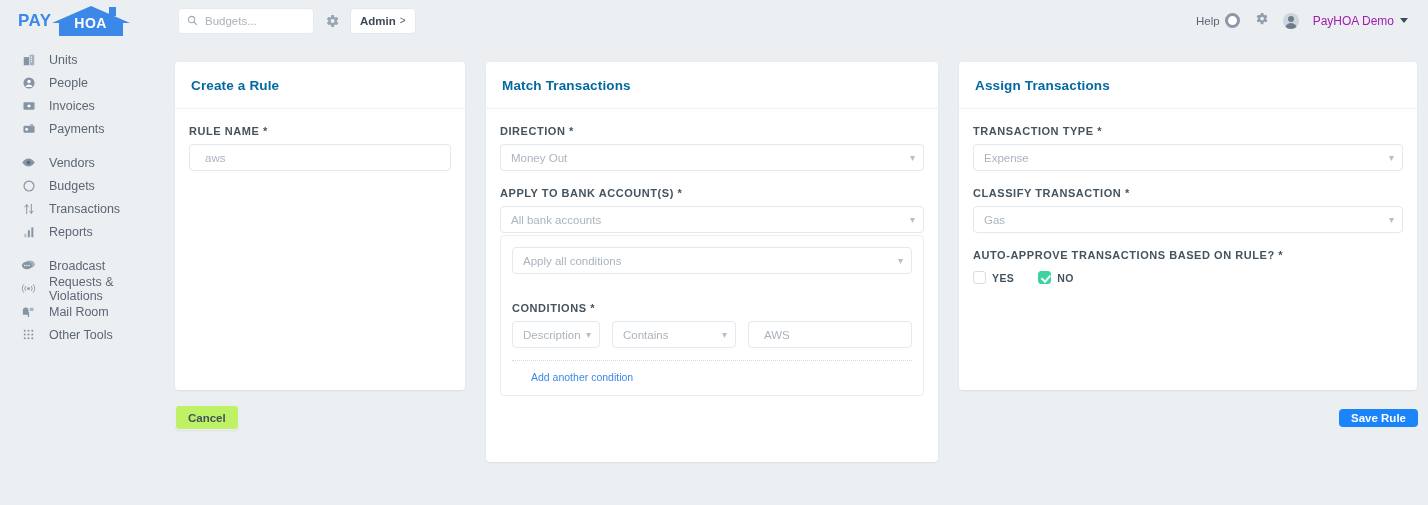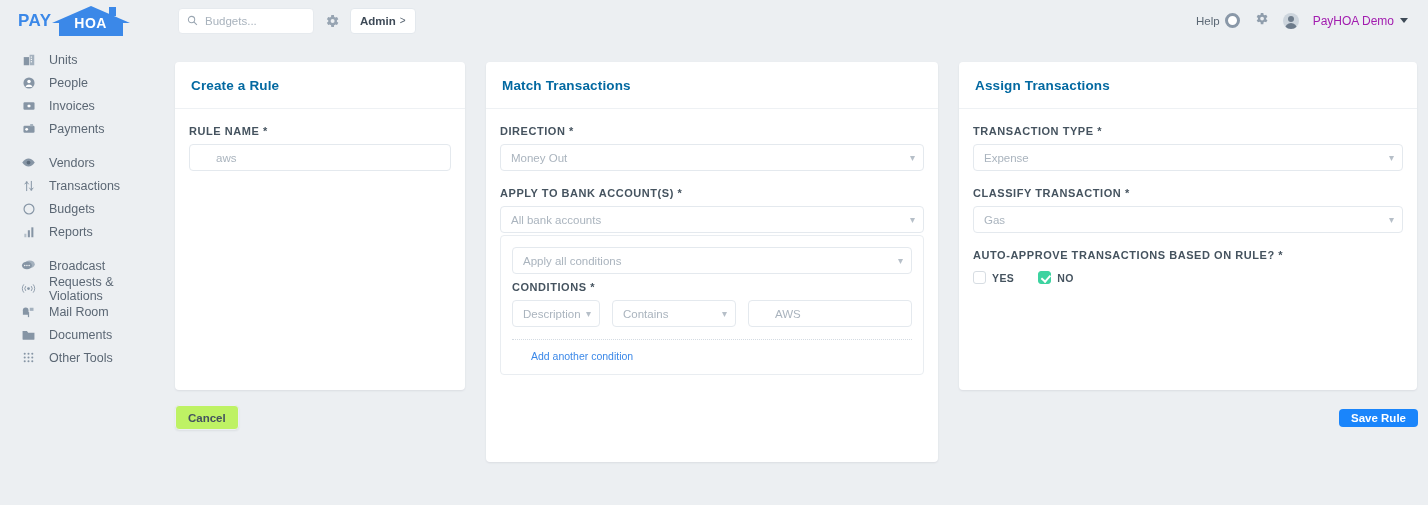--- a/index.html
+++ b/index.html
@@ -110,21 +110,21 @@
   .card1 { width: 290px; height: 328px; }
   .card2 { width: 452px; height: 400px; }
   .card3 { width: 458px; height: 328px; }
 
   .fld-label {
     font-size: 11px; font-weight: bold; color: #45535f;
     letter-spacing: .55px; margin-bottom: 7px; text-transform: uppercase;
   }
   .inp {
     height: 27px; border: 1px solid #e4e9ee; border-radius: 4px;
-    display: flex; align-items: center; padding: 0 26px;
+    display: flex; align-items: center; padding: 0 15px;
     font-size: 11.5px; color: #aab4be; background: #fff; cursor: text;
   }
   .sel {
     height: 27px; border: 1px solid #e4e9ee; border-radius: 4px;
     display: flex; align-items: center; padding: 0 8px 0 10px;
     font-size: 11.5px; color: #aab4be; background: #fff; cursor: pointer;
   }
   .sel .cv { margin-left: auto; color: #b6bfc8; font-size: 10px; }
   .mb16 { margin-bottom: 16px; }
 
@@ -272,33 +272,33 @@
       <svg width="15" height="15" viewBox="0 0 24 24">
           <path d="M2 12c3-4.5 6.5-6.5 10-6.5S19 7.5 22 12c-3 4.5-6.5 6.5-10 6.5S5 16.5 2 12z" fill="#8695a5"></path>
           <circle cx="12" cy="12" r="3" fill="#5c6b7b"></circle>
         </svg>
     </span>
     <span>Vendors</span>
   </div>
   <div class="nav-item">
     <span class="ico">
       <svg width="14" height="14" viewBox="0 0 24 24">
+          <circle cx="12" cy="12" r="8.5" fill="none" stroke="#8695a5" stroke-width="2"></circle>
+        </svg>
+    </span>
+    <span>Budgets</span>
+  </div>
+  <div class="nav-item">
+    <span class="ico">
+      <svg width="14" height="14" viewBox="0 0 24 24">
           <path d="M8 20V5M8 5L5 8.5M8 5l3 3.5" stroke="#8695a5" stroke-width="1.7" fill="none" stroke-linecap="round"></path>
           <path d="M16 4v15m0 0l3-3.5M16 19l-3-3.5" stroke="#8695a5" stroke-width="1.7" fill="none" stroke-linecap="round"></path>
         </svg>
     </span>
     <span>Transactions</span>
-  </div>
-  <div class="nav-item">
-    <span class="ico">
-      <svg width="14" height="14" viewBox="0 0 24 24">
-          <circle cx="12" cy="12" r="8.5" fill="none" stroke="#8695a5" stroke-width="2"></circle>
-        </svg>
-    </span>
-    <span>Budgets</span>
   </div>
   <div class="nav-item">
     <span class="ico">
       <svg width="14" height="14" viewBox="0 0 24 24">
           <rect x="4" y="15" width="3.5" height="6" fill="#b4bfc9"></rect>
           <rect x="10" y="9" width="3.5" height="12" fill="#8695a5"></rect>
           <rect x="16" y="4" width="3.5" height="17" fill="#8695a5"></rect>
         </svg>
     </span>
     <span>Reports</span>
@@ -330,28 +330,20 @@
   </div>
   <div class="nav-item">
     <span class="ico">
       <svg width="15" height="15" viewBox="0 0 24 24">
           <path d="M3 10a4.5 4.5 0 0 1 9 0v7H3z" fill="#8695a5"></path>
           <rect x="11" y="13" width="2" height="8" fill="#8695a5"></rect>
           <path d="M14 6h6v5h-6z" fill="#a4b1be"></path>
         </svg>
     </span>
     <span>Mail Room</span>
-  </div>
-  <div class="nav-item">
-    <span class="ico">
-      <svg width="15" height="15" viewBox="0 0 24 24">
-          <path d="M2.5 6.5h7l2 2.5h10V19a1.5 1.5 0 0 1-1.5 1.5h-16A1.5 1.5 0 0 1 2.5 19z" fill="#8695a5"></path>
-        </svg>
-    </span>
-    <span>Documents</span>
   </div>
   <div class="nav-item">
     <span class="ico">
       <svg width="13" height="13" viewBox="0 0 24 24">
           <g fill="#8695a5">
             <circle cx="5" cy="5" r="1.9"></circle>
             <circle cx="12" cy="5" r="1.9"></circle>
             <circle cx="19" cy="5" r="1.9"></circle>
             <circle cx="5" cy="12" r="1.9"></circle>
             <circle cx="12" cy="12" r="1.9"></circle>
@@ -389,21 +381,21 @@
           <span class="cv">▾</span>
         </div>
 
         <div class="fld-label">APPLY TO BANK ACCOUNT(S) *</div>
         <div class="sel">
           <span>All bank accounts</span>
           <span class="cv">▾</span>
         </div>
 
         <div class="inner-box">
-          <div class="sel" style="margin-bottom:7px">
+          <div class="sel" style="margin-bottom:28px">
             <span>Apply all conditions</span>
             <span class="cv">▾</span>
           </div>
 
           <div class="fld-label">CONDITIONS *</div>
 
           <div class="cond-row">
             <div class="sel c1">
               <span>Description</span>
               <span class="cv">▾</span>

